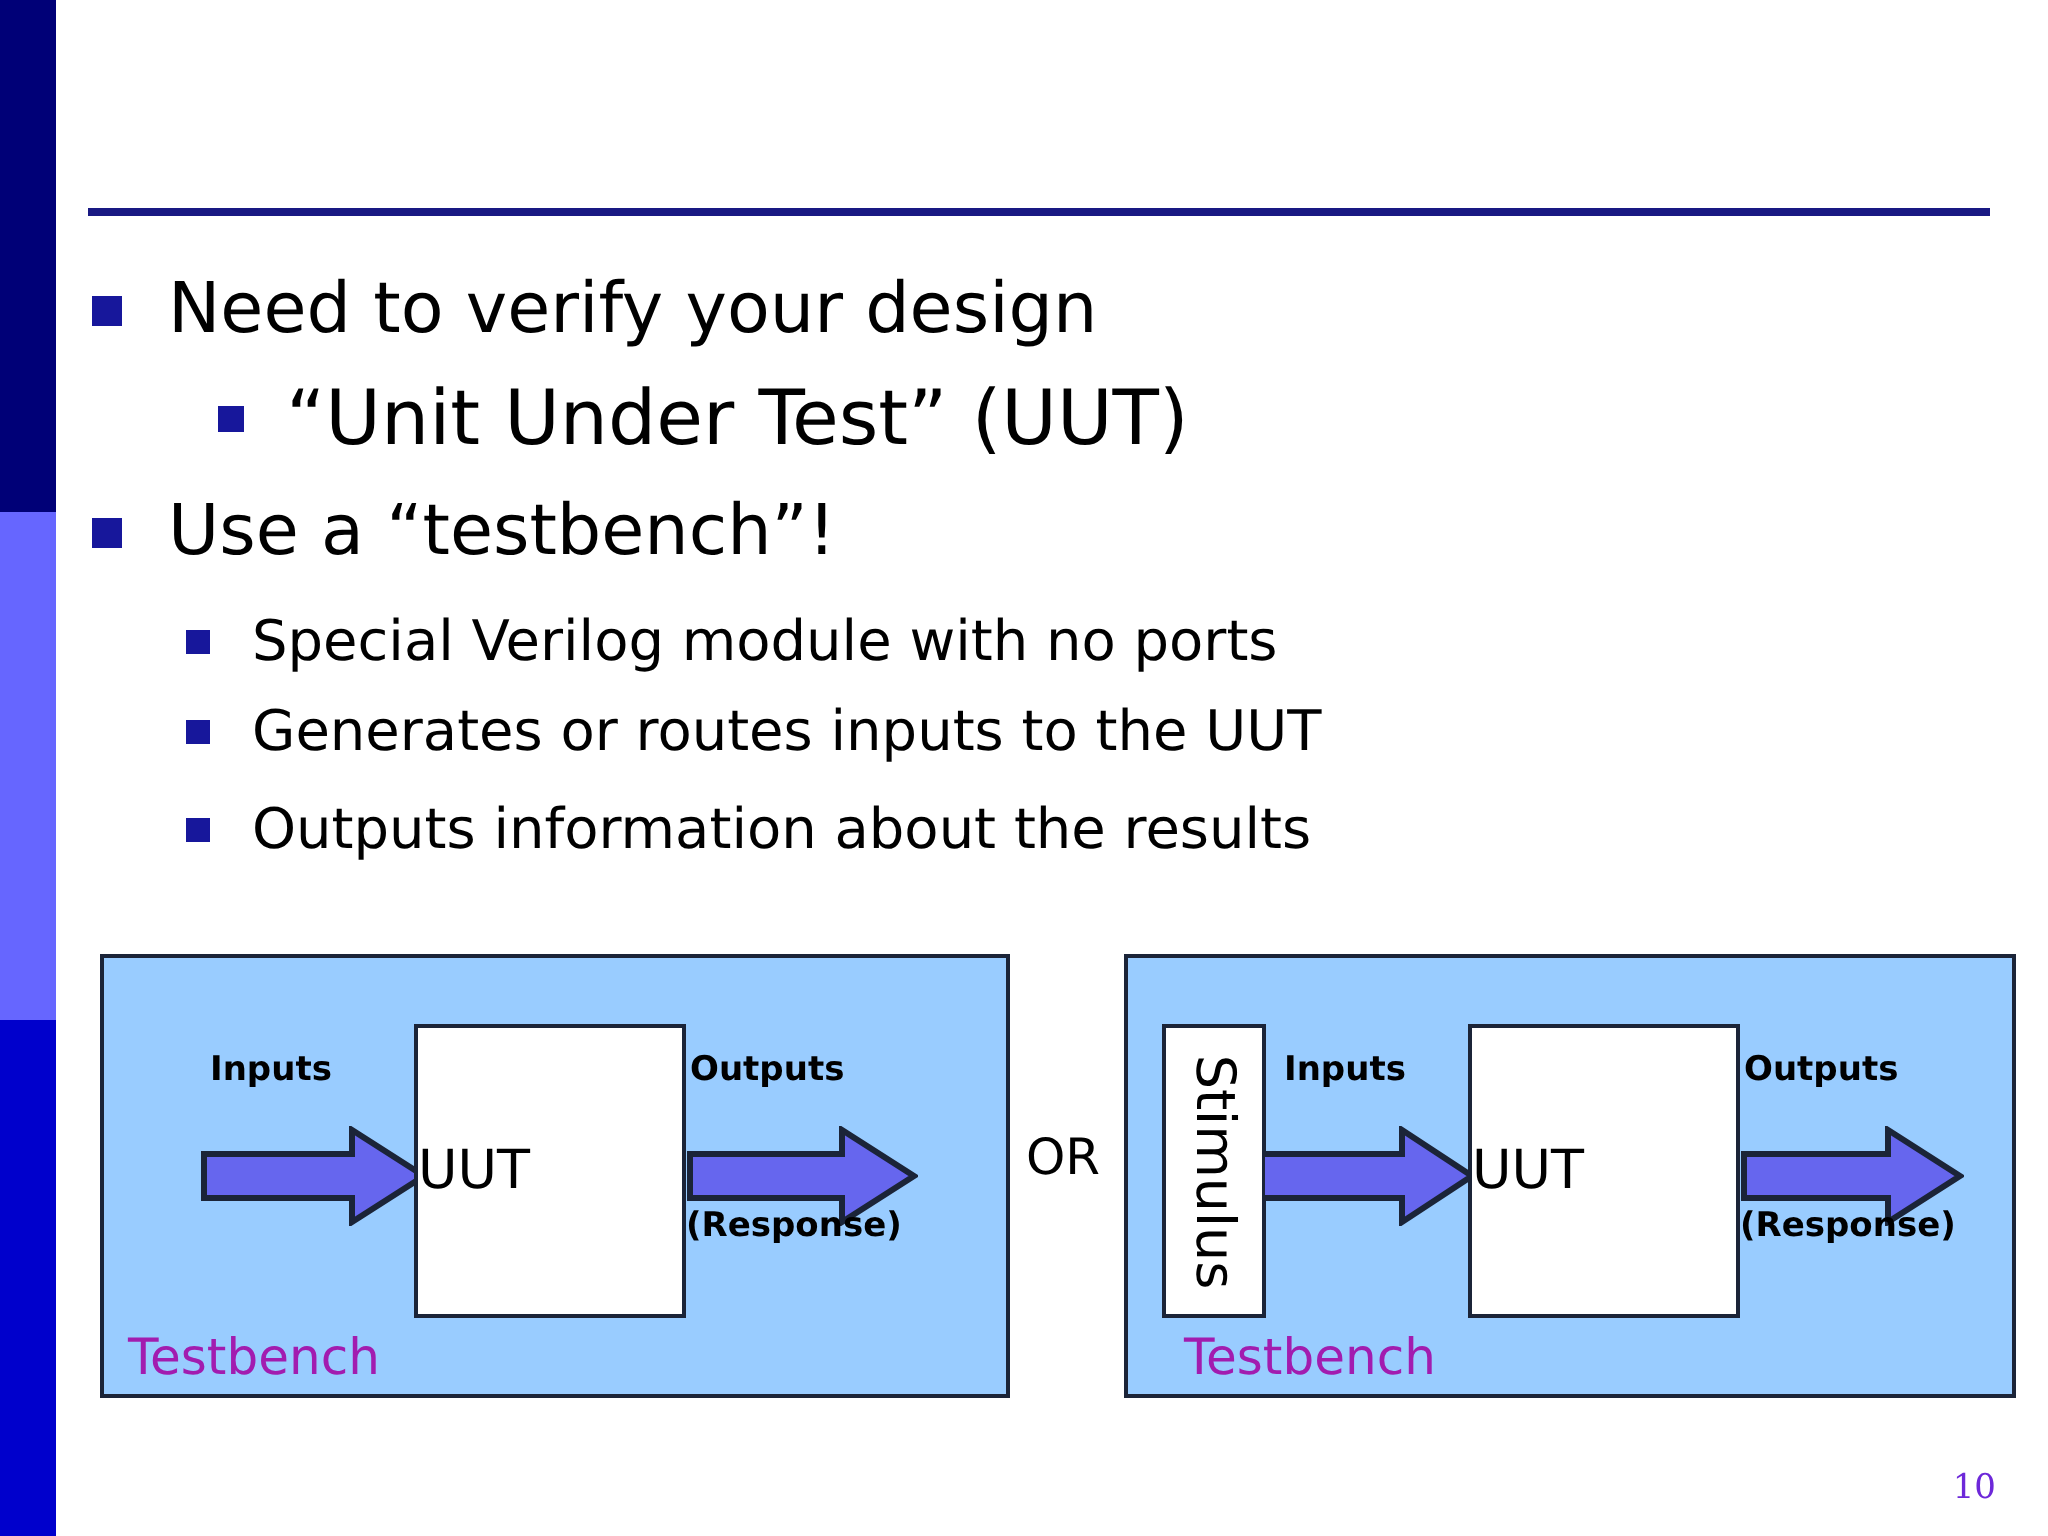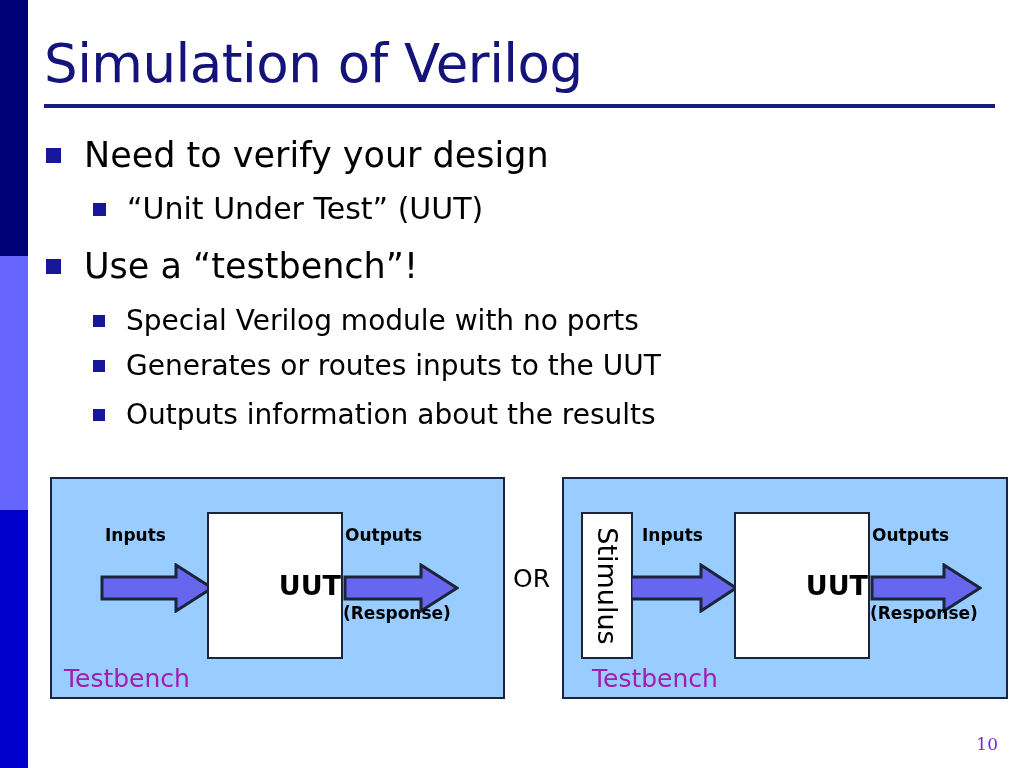--- a/index.html
+++ b/index.html
@@ -62,21 +62,21 @@
   .marker {
     flex: 0 0 auto;
     background: #17179B;
   }
 
   
   .lv1 { left: 46px; font-size: 35px; line-height: 42px; }
   .lv1 .marker { width: 15px; height: 15px; margin-top: 14px; margin-right: 23px; }
 
   
-  .lv2 { left: 93px; font-size: 30px; line-height: 36px; }
+  .lv2 { left: 109px; font-size: 38px; line-height: 36px; }
   .lv2 .marker { width: 13px; height: 13px; margin-top: 12px; margin-right: 21px; }
 
   
   .lv3 { left: 93px; font-size: 28px; line-height: 34px; }
   .lv3 .marker { width: 12px; height: 12px; margin-top: 11px; margin-right: 21px; }
 
   #b1  { top: 134px; justify-content: center; }
   #b2  { top: 191px; }
   #b3  { top: 245px; }
   #b4  { top: 304px; }
@@ -102,24 +102,23 @@
     white-space: nowrap;
   }
 
   .uut-box {
     position: absolute;
     background: #ffffff;
     border: 2px solid #1B2438;
     box-sizing: border-box;
     display: flex;
     align-items: center;
-    justify-content: flex-end;
+    justify-content: flex-start;
     font-size: 27px;
     color: #000000;
-    font-weight: bold;
   }
 
   .stim-box {
     position: absolute;
     background: #ffffff;
     border: 2px solid #1B2438;
     box-sizing: border-box;
   }
   .stim-text {
     position: absolute;
@@ -161,21 +160,20 @@
 </style>
 </head>
 <body>
 
 <div id="slide">
 
   <div class="band band-top"></div>
   <div class="band band-mid"></div>
   <div class="band band-bottom"></div>
 
-  <div id="title">Simulation of Verilog</div>
   <div id="title-rule"></div>
 
   <div class="bullet lv1" id="b1">
     <span class="marker"></span>
     <span>Need to verify your design</span>
   </div>
   <div class="bullet lv2" id="b2">
     <span class="marker"></span>
     <span>“Unit Under Test” (UUT)</span>
   </div>

